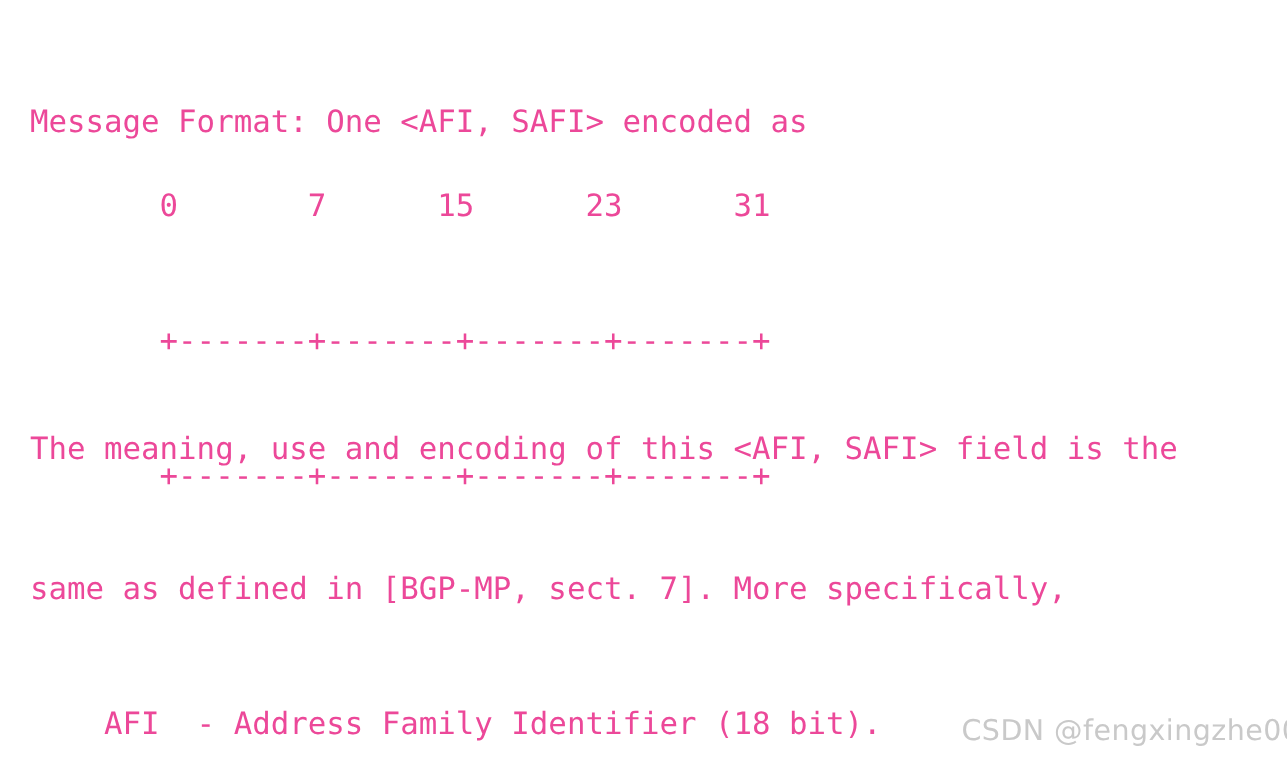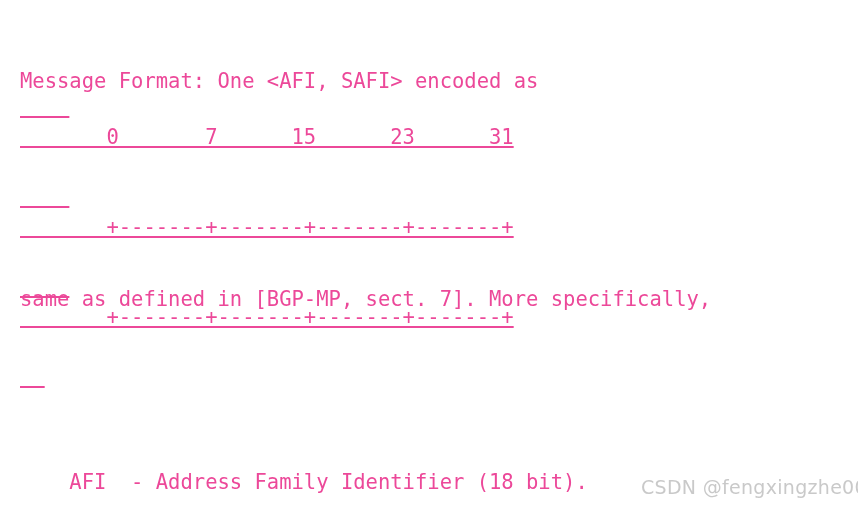--- a/index.html
+++ b/index.html
@@ -43,21 +43,20 @@
 
   
   #intro      { top: 4px; }
 
   
   .diagram {
     position: absolute;
     left: 20px;
     top: 62px;
     line-height: 30px;
-    text-decoration: underline;
   }
   .diagram .line { height: 30px; }
 
   
   #body-para  { top: 222px; }
 
   
   .defs {
     position: absolute;
     left: 20px;
@@ -89,20 +88,21 @@
     <span class="line">Message Format: One &lt;AFI, SAFI&gt; encoded as</span>
   </div>
 
   <div class="diagram">
     <span class="line">       0       7      15      23      31</span>
     <span class="line">       +-------+-------+-------+-------+</span>
     <span class="line">       +-------+-------+-------+-------+</span>
   </div>
 
   <div class="para" id="body-para">
+    <span class="line">The meaning, use and encoding of this &lt;AFI, SAFI&gt; field is the</span>
     <span class="line">same as defined in [BGP-MP, sect. 7]. More specifically,</span>
   </div>
 
   <div class="defs">
 
     <div class="def-item">
       <span class="line">    AFI  - Address Family Identifier (18 bit).</span>
     </div>
     
 

